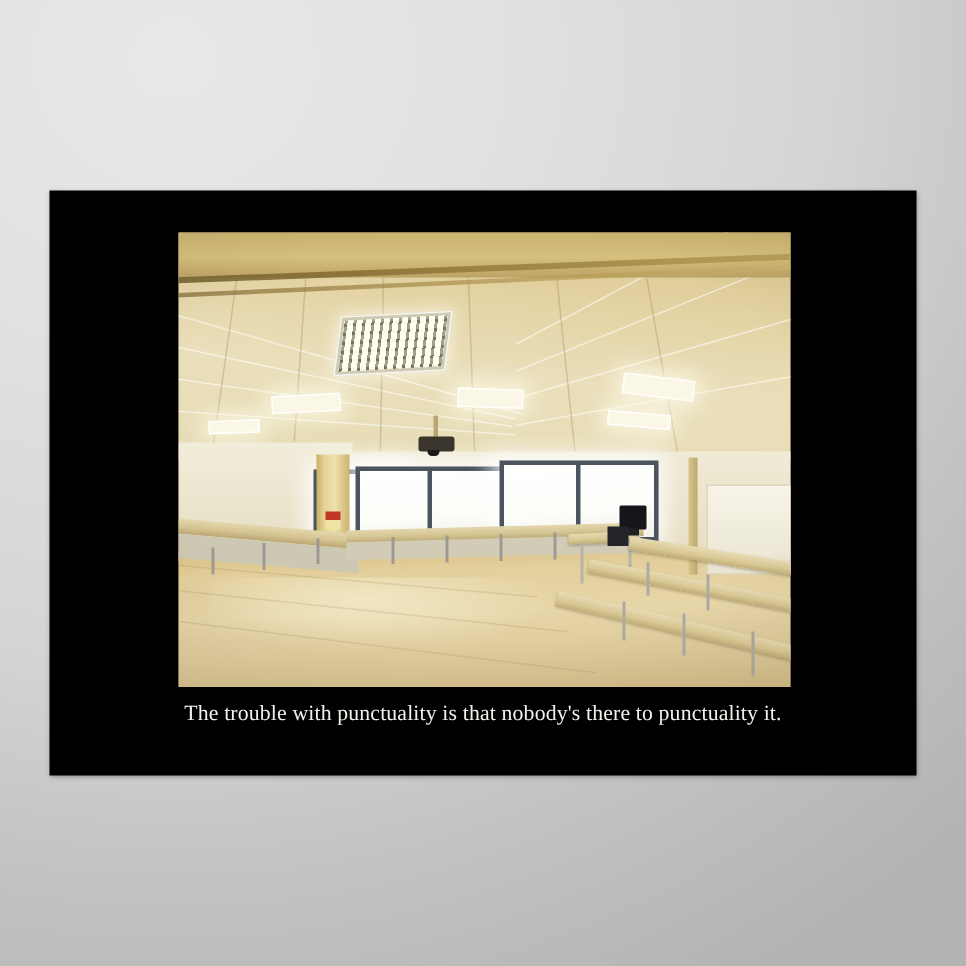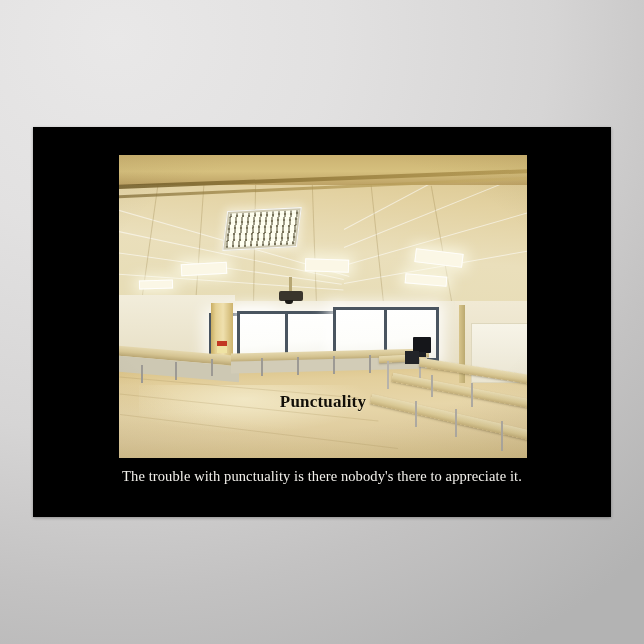--- a/index.html
+++ b/index.html
@@ -331,18 +331,17 @@
       <div class="photo-layer rtable" style="left:250px; top:258px; width:170px; height:10px; transform:rotate(13deg);"></div>
       <div class="photo-layer leg" style="left:312px; top:220px; height:22px; width:2px; background:#aeaaa2;"></div>
       <div class="photo-layer leg" style="left:352px; top:228px; height:24px; width:2px; background:#aeaaa2;"></div>
       <div class="photo-layer leg" style="left:296px; top:246px; height:26px; width:2px; background:#aeaaa2;"></div>
       <div class="photo-layer leg" style="left:336px; top:254px; height:28px; width:2px; background:#aeaaa2;"></div>
       <div class="photo-layer leg" style="left:382px; top:266px; height:30px; width:2px; background:#aeaaa2;"></div>
 
       <div class="photo-layer" id="photo-grade"></div>
     </div>
 
-    <div id="poster-title">Punctuality</div>
-
-    <div id="poster-caption">The trouble with punctuality is there nobody's there to appreciate it.</div>
+
+    <div id="poster-caption">The trouble with punctuality is that nobody's there to punctuality it.</div>
 
   </div>
 </div>
 
 </body></html>

